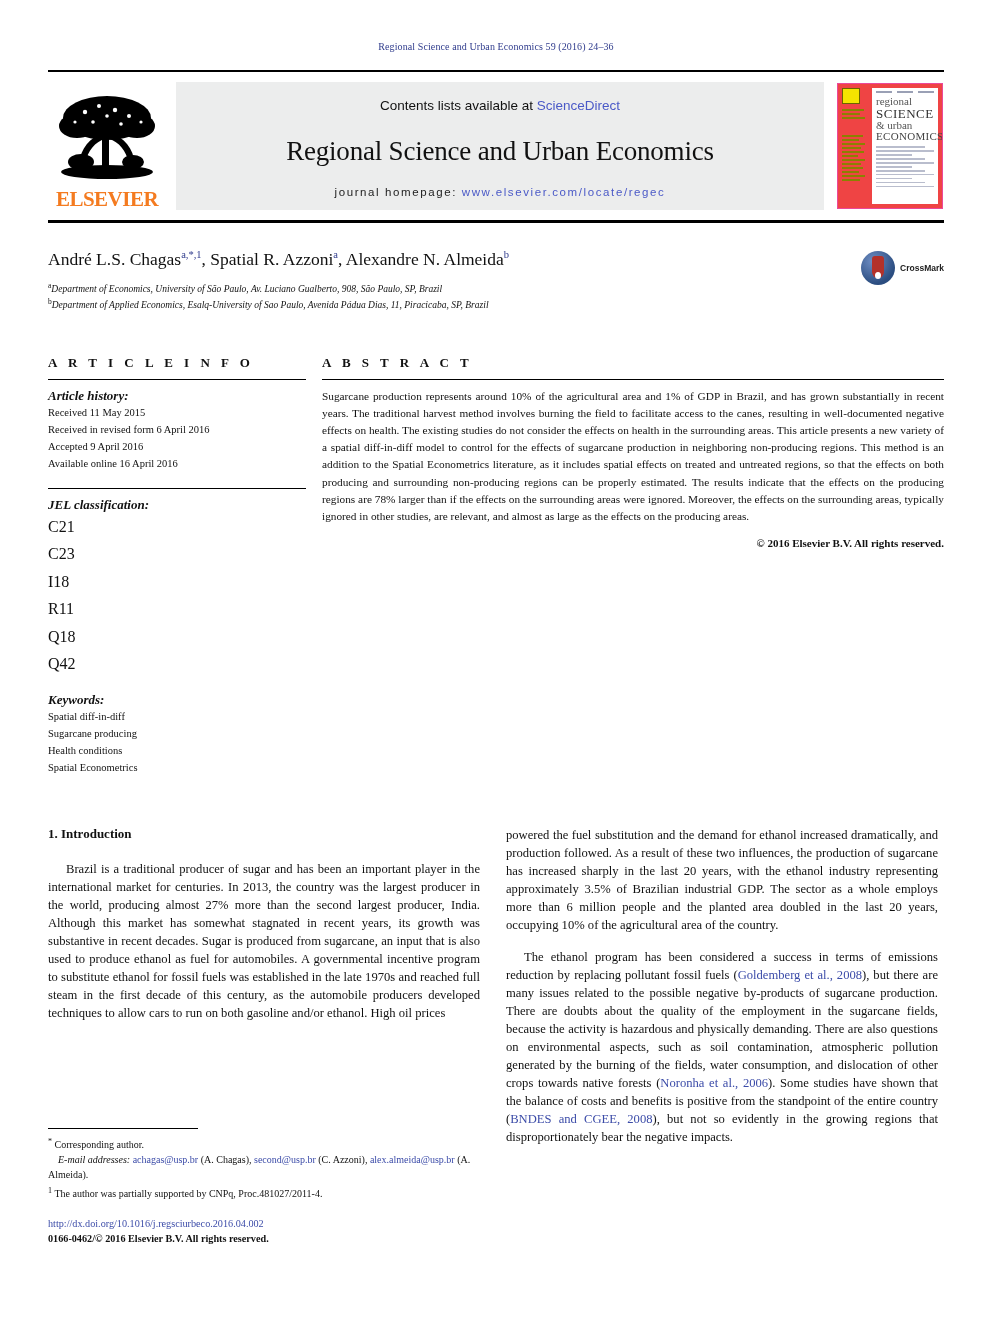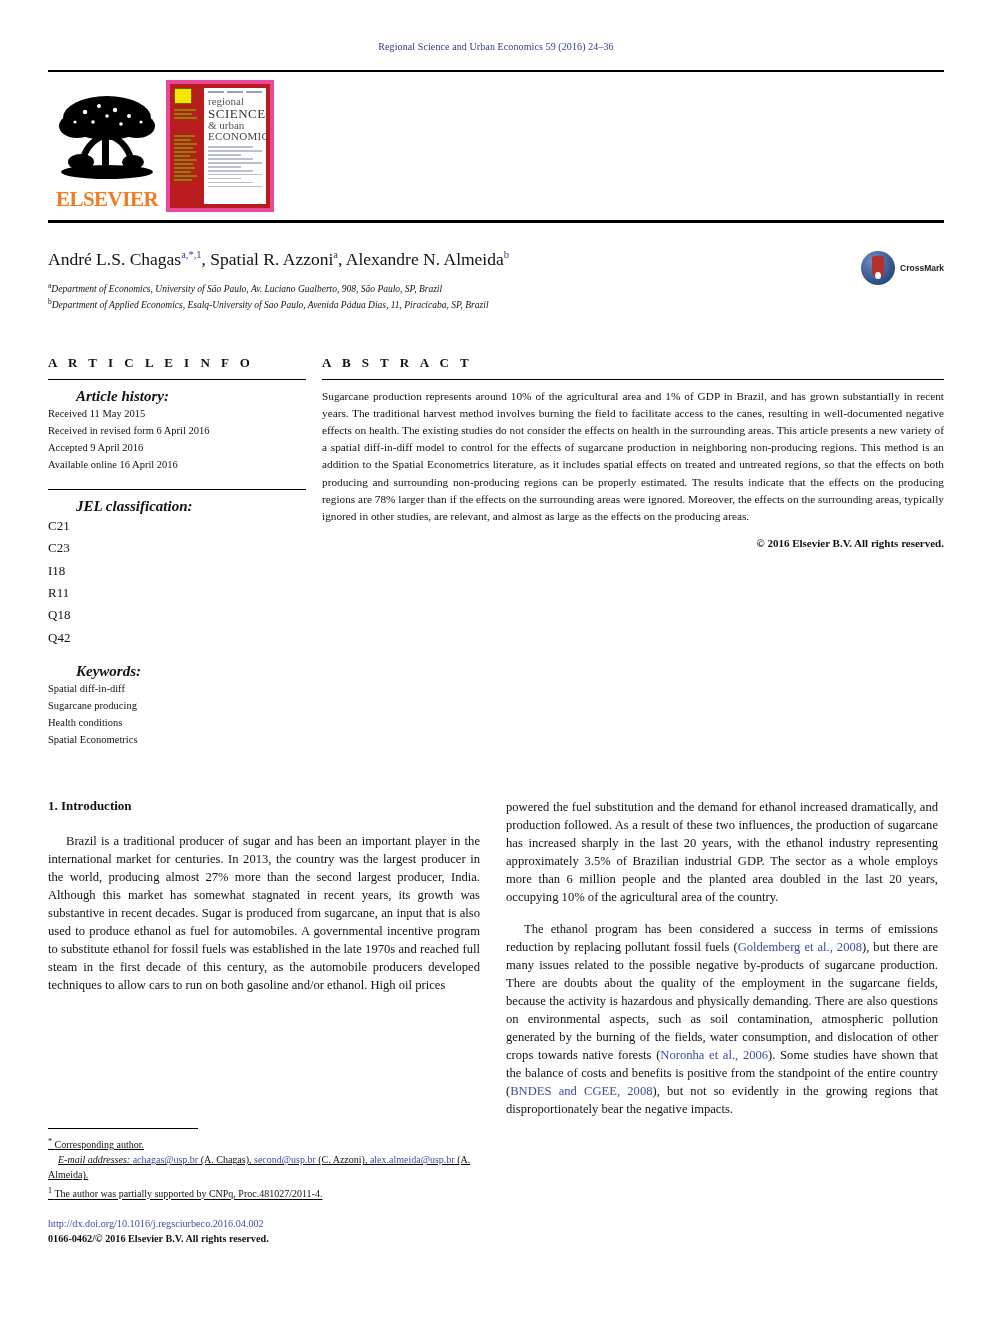--- a/index.html
+++ b/index.html
@@ -42,21 +42,21 @@
   .sd-line { font-family:"Liberation Sans", sans-serif; font-size:13.5px; color:#111; }
   .sd-link { color:#4a59c7; }
   .jtitle {
     font-family:"Liberation Serif", serif; font-size:27px; color:#111;
     letter-spacing:-0.2px; margin-top:4px;
   }
   .jhome { font-family:"Liberation Sans", sans-serif; font-size:11.5px; color:#222; letter-spacing:1.6px; }
   .jhome .u { color:#4a59c7; }
 
   .cover { width:108px; flex:0 0 108px; background:#ffffff; display:flex; align-items:center; justify-content:center; }
-  .cover-inner { width:104px; height:124px; background:#b91c1c; position:relative; overflow:hidden; border:4px solid #ec4899; }
+  .cover-inner { width:104px; height:124px; background:#ef4444; position:relative; overflow:hidden; border:1px solid #ec4899; }
   .cover-left { position:absolute; left:4px; top:4px; width:26px; bottom:4px; }
   .cv-logo { width:16px; height:14px; border:1px solid #6b6400; margin-bottom:5px; background:#F5E400;}
   .cv-bar { height:2px; background:#8a8200; margin:2px 0; }
   .cover-right { position:absolute; left:34px; top:4px; right:4px; bottom:4px; background:#FFFFFF; padding:3px 4px; box-sizing:border-box; }
   .cv-toprow { display:flex; justify-content:space-between; }
   .cv-tiny { height:2px; background:#9aa0b5; width:16px; }
   .cv-title { font-family:"Liberation Serif", serif; color:#444; line-height:1.0; margin-top:3px; }
   .cv-t1 { font-size:11px; color:#555; }
   .cv-t2 { font-size:13px; letter-spacing:0.5px; color:#333; }
   .cv-t3 { font-size:11px; color:#555; }
@@ -97,42 +97,42 @@
   .infocol { width:258px; flex:0 0 258px; }
   .abscol { flex:1 1 auto; margin-left:16px; }
 
   .sec-head {
     font-family:"Liberation Serif", serif; font-weight:bold; font-size:13px;
     letter-spacing:4px; color:#111;
   }
   .rule-thin { border-top:1.6px solid #000; margin:8px 0 8px 0; }
   .rule-thin.sp { margin-top:16px; }
 
-  .it-head { font-style:italic; font-weight:bold; font-size:15px; color:#111;margin-left:28px; }
+  .it-head { font-style:italic; font-weight:bold; font-size:13px; color:#111; }
   .meta-line { font-size:10.5px; color:#111; line-height:1.62; }
-  .jel-item { font-size:13px; color:#111; line-height:1.72; }
+  .jel-item { font-size:16px; color:#111; line-height:1.72; }
   .kw-item { font-size:10.5px; color:#111; line-height:1.62; }
   .blockgap { height:14px; }
 
   .abstract-text {
     font-size:11.3px; line-height:1.52; text-align:justify; color:#111;
   }
   .copyline { text-align:right; font-size:11px; font-weight:bold; margin-top:12px; color:#111; }
 
   
   .bodywrap { margin:50px 48px 0 48px; display:flex; gap:26px; }
   .col { width:432px; flex:0 0 432px; }
   .h2 { font-family:"Liberation Serif", serif; font-weight:bold; font-size:13px; color:#111; }
   .para { font-size:12.6px; line-height:1.43; text-align:justify; color:#111; margin-top:14px; text-indent:18px; }
   .para.first { margin-top:18px; }
   .para.cont { margin-top:0; text-indent:0; }
   .lnk { color:#3b4ba8;text-align:center; }
 
   
-  .footnotes { position:absolute; left:48px; top:1128px; width:432px;text-decoration:underline; }
+  .footnotes { position:absolute; left:48px; top:1128px; width:432px; }
   .fn-rule { border-top:1px solid #000; width:150px; margin-bottom:7px; }
   .fn { font-size:10px; line-height:1.5; color:#111; }
   .fn sup { font-size:8px; }
   .fn .em { font-style:italic; }
   .footer { position:absolute; left:48px; top:1216px; width:520px; }
   .doi { font-size:10.2px; color:#3b4ba8; line-height:1.5; }
   .issn { font-size:10.2px; color:#111; font-weight:bold; line-height:1.5; }
 </style>
 </head>
 <body>
@@ -165,20 +165,30 @@
             <circle cx="38" cy="30" r="1.8"></circle>
               <circle cx="66" cy="32" r="1.8"></circle>
             <circle cx="20" cy="30" r="1.6"></circle>
               <circle cx="86" cy="30" r="1.6"></circle>
             <circle cx="52" cy="24" r="1.8"></circle>
           </g>
         </svg>
         <div class="elsevier-word">ELSEVIER</div>
       </div>
 
+      <div class="centerbox">
+        <div class="sd-line">
+          <span>Contents lists available at </span><span class="sd-link">ScienceDirect</span>
+        </div>
+        <div class="jtitle">Regional Science and Urban Economics</div>
+        <div class="jhome">
+          <span>journal homepage:</span>
+          <span class="u">www.elsevier.com/locate/regec</span>
+        </div>
+      </div>
 
       <div class="cover">
         <div class="cover-inner">
           <div class="cover-left">
             <div class="cv-logo"></div>
             <div class="cv-bar" style="width:86%"></div>
             <div class="cv-bar" style="width:70%"></div>
             <div class="cv-bar" style="width:90%"></div>
             <div style="margin-top:16px">
               <div class="cv-bar" style="width:80%"></div>

